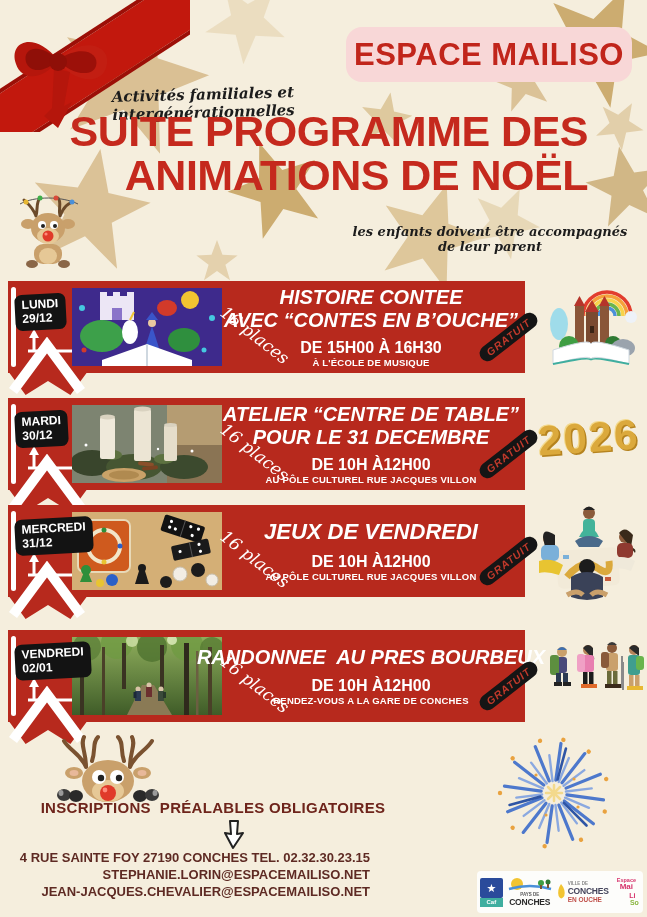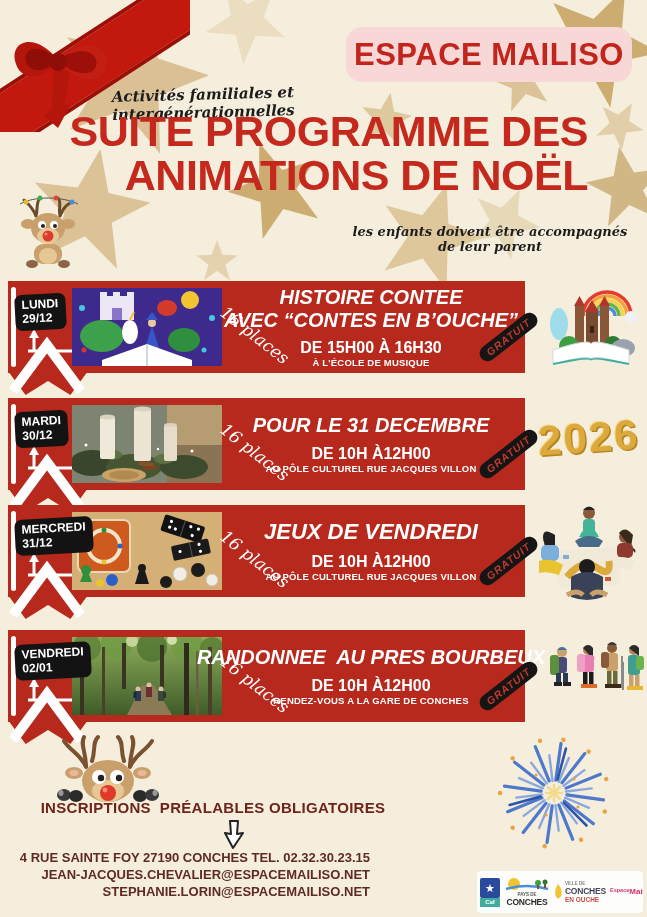--- a/index.html
+++ b/index.html
@@ -98,21 +98,21 @@
   .caf-strip{height:9px; background:#3fae9f; color:#fff; font-size:6px; font-weight:bold;
              text-align:center; line-height:9px;}
   .pays{width:50px; display:flex; flex-direction:column; align-items:center;}
   .pays-top{font-size:4.5px; font-weight:bold; color:#555;}
   .pays-name{font-size:8.5px; font-weight:900; color:#2b2b2b; letter-spacing:-.2px;}
   .ville{width:52px; display:flex; align-items:center; gap:2px;}
   .ville-col{display:flex; flex-direction:column;}
   .ville-top{font-size:4.5px; font-weight:bold; color:#888;}
   .ville-name{font-size:8.5px; font-weight:900; color:#45455c; letter-spacing:-.2px;}
   .ville-sub{font-size:6.5px; font-weight:bold; color:#c0504a;}
-  .mailiso{width:30px; display:flex; flex-direction:row; line-height:1.05;}
+  .mailiso{width:30px; display:flex; flex-direction:column; line-height:1.05;align-items:center;}
   .ml-espace{font-size:5.5px; font-weight:bold; color:#d6336c; text-align:right;}
   .ml-mai{font-size:8px; font-weight:900; color:#d6336c;}
   .ml-li{font-size:7px; font-weight:900; color:#d6336c; margin-left:12px;}
   .ml-so{font-size:7px; font-weight:900; color:#8ab53f; margin-left:16px;}
 </style>
 </head>
 <body>
 
 <div id="poster">
 
@@ -291,20 +291,21 @@
         <ellipse cx="52" cy="70" rx="22" ry="7" fill="#c9a268"></ellipse>
           <ellipse cx="52" cy="70" rx="15" ry="4.5" fill="#b08a50"></ellipse>
         <rect x="66" y="57" width="16" height="4" rx="2" fill="#8a4f2a" transform="rotate(8 74 59)"></rect>
         <rect x="70" y="61" width="16" height="4" rx="2" fill="#7a4322" transform="rotate(-6 78 63)"></rect>
         <circle cx="14" cy="40" r="1.5" fill="#fff"></circle>
           <circle cx="120" cy="46" r="1.5" fill="#fff"></circle>
           <circle cx="86" cy="44" r="1.2" fill="#fff"></circle>
       </svg>
     </div>
     <div class="etext">
+      <div class="etitle">ATELIER “CENTRE DE TABLE”</div>
       <div class="etitle">POUR LE 31 DECEMBRE</div>
       <div class="etime">DE 10H À12H00</div>
       <div class="eplace">AU PÔLE CULTUREL RUE JACQUES VILLON</div>
     </div>
     <div class="places">16 places</div>
     <div class="badge">GRATUIT</div>
     <div class="clipart year-balloons" style="left:538px;top:16px">2026</div>
   </div>
 
   <div class="abs event e3" style="top:505px">
@@ -532,22 +533,22 @@
   </svg>
 
   <div class="abs inscriptions">INSCRIPTIONS  PRÉALABLES OBLIGATOIRES</div>
 
   <svg class="abs" style="left:222px;top:820px;z-index:2" width="24" height="30" viewBox="0 0 24 30">
     <path d="M8 1 L16 1 L15 14 L21 13 L11 28 L3 13 L9 14 Z" fill="#fff" stroke="#222" stroke-width="2" stroke-linejoin="round"></path>
   </svg>
 
   <div class="abs contact">
     <div>4 RUE SAINTE FOY 27190 CONCHES TEL. 02.32.30.23.15</div>
+    <div>STEPHANIE.LORIN@ESPACEMAILISO.NET</div>
     <div>JEAN-JACQUES.CHEVALIER@ESPACEMAILISO.NET</div>
-    <div>STEPHANIE.LORIN@ESPACEMAILISO.NET</div>
   </div>
 
   <svg class="abs" style="left:488px;top:735px;z-index:1" width="137" height="128" viewBox="0 0 137 128">
     <g stroke="#4d78cc" stroke-width="3.2" stroke-linecap="round">
       <line x1="66" y1="45" x2="66" y2="8" transform="rotate(8 66 58)"></line>
         <line x1="66" y1="45" x2="66" y2="8" transform="rotate(38 66 58)"></line>
       <line x1="66" y1="45" x2="66" y2="8" transform="rotate(68 66 58)"></line>
         <line x1="66" y1="45" x2="66" y2="8" transform="rotate(98 66 58)"></line>
       <line x1="66" y1="45" x2="66" y2="8" transform="rotate(128 66 58)"></line>
         <line x1="66" y1="45" x2="66" y2="8" transform="rotate(158 66 58)"></line>

